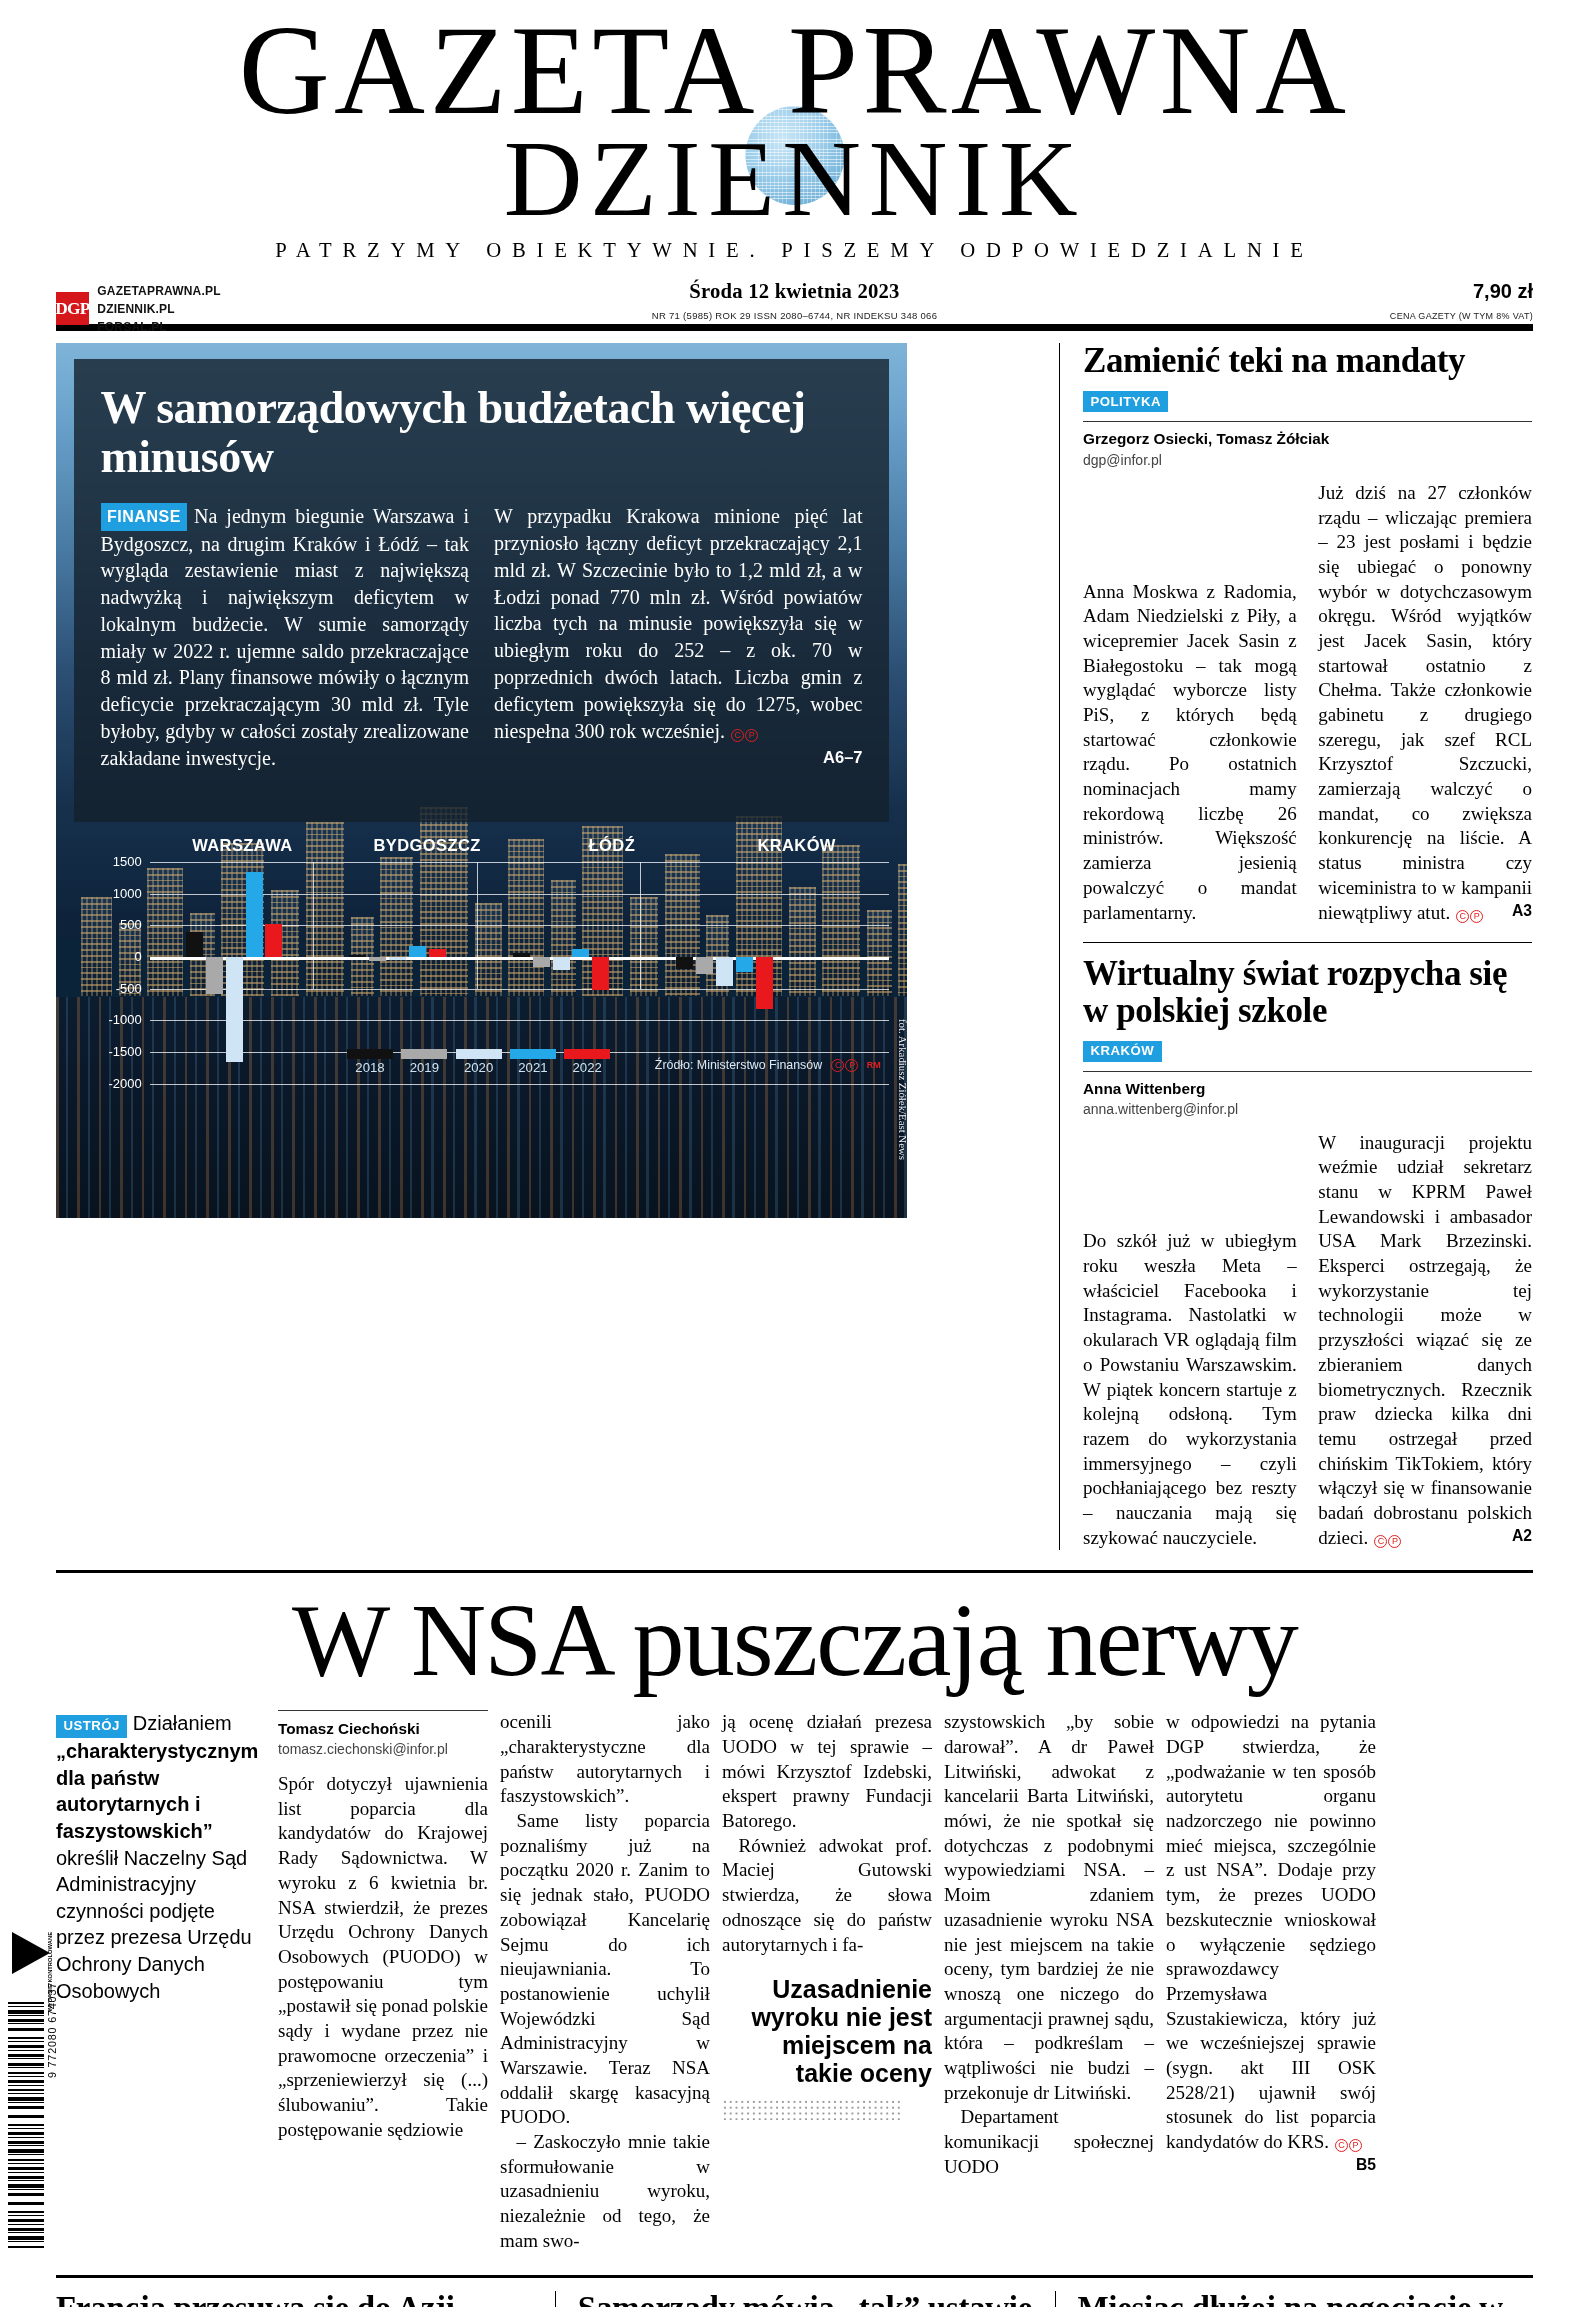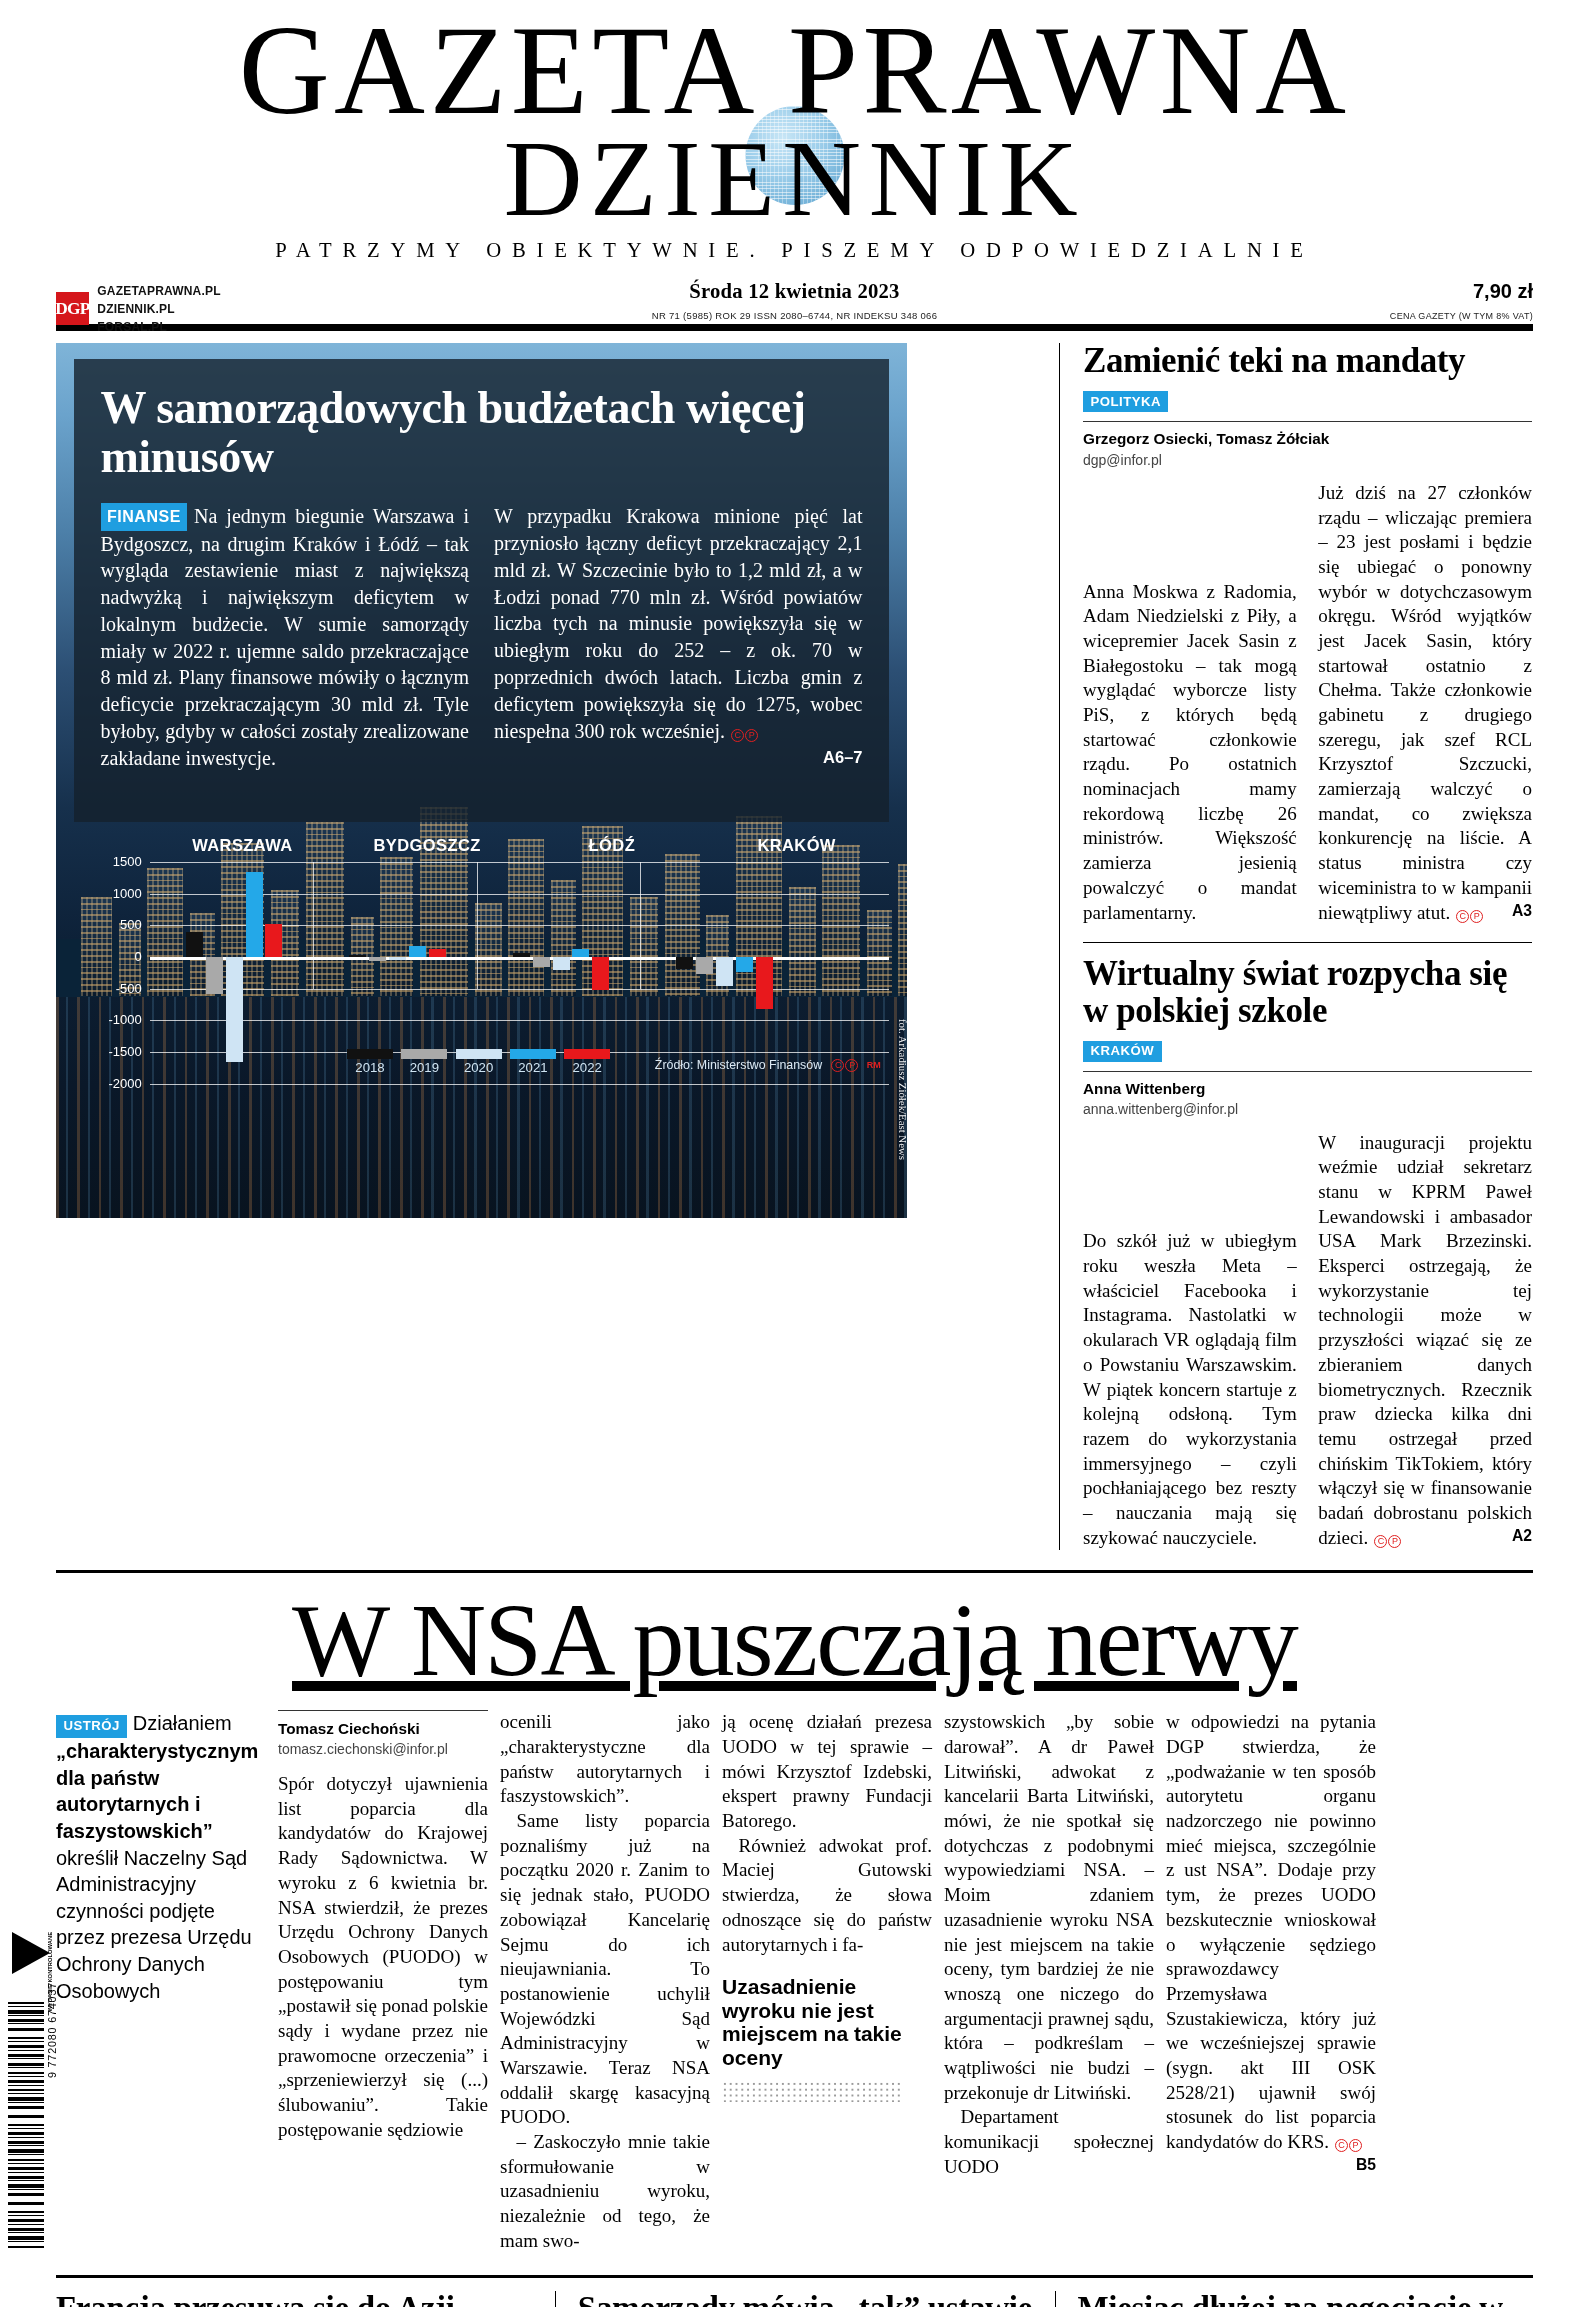--- a/index.html
+++ b/index.html
@@ -294,35 +294,34 @@
     float:right; margin-left:8.3px;
   }
   .rc-divider { border-top:0.8px solid #000; margin:16.5px 0 13.2px 0; }
 
   
   .nsa-rule-top { border-top: 3.3px solid #000; margin-top: 20px; }
   .nsa-headline {
     font-family:"Liberation Serif",serif; font-weight:400;
     font-size: 104px; line-height:1.0; text-align:center; letter-spacing:-1.7px;
     margin: 15px 0 18px 0;
-    text-decoration: underline;
   }
   .nsa-cols { display:flex; gap:12px; }
   .nsa-c { width: 210px; }
   .nsa-lead {
     font-family:"Liberation Sans",sans-serif; font-size:20px; line-height:1.33;
   }
   .nsa-lead b { font-weight:700; }
   .nsa-body {
     font-family:"Liberation Serif",serif; font-size:19px; line-height:1.30;
     text-align:justify; hyphens:auto;
   }
   .subhead {
     font-family:"Liberation Sans",sans-serif; font-weight:700;
-    font-size:21px; line-height:1.12; margin:18px 0 11.6px 0;
+    font-size:25px; line-height:1.12; margin:18px 0 11.6px 0;text-align:right;
   }
   .dotted {
     height:21.5px;
     background-image: radial-gradient(circle, #9a9a9a 0.9px, transparent 1.1px);
     background-size: 5.8px 5.8px;
     width: 178px;
   }
 
   
   .bottom-rule { border-top: 3.3px solid #000; margin-top: 21.5px; }

